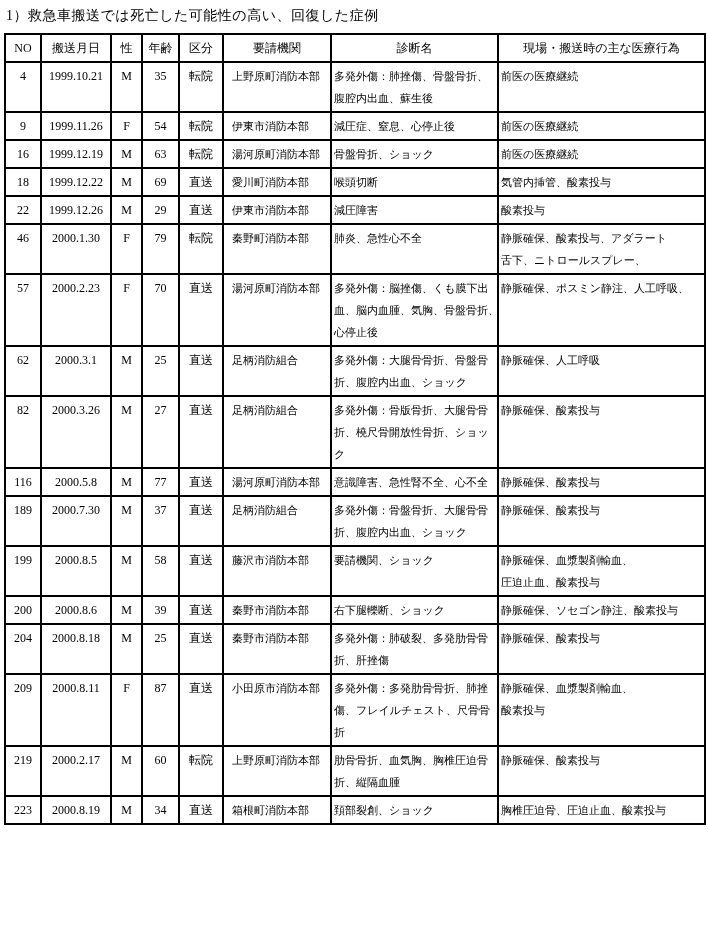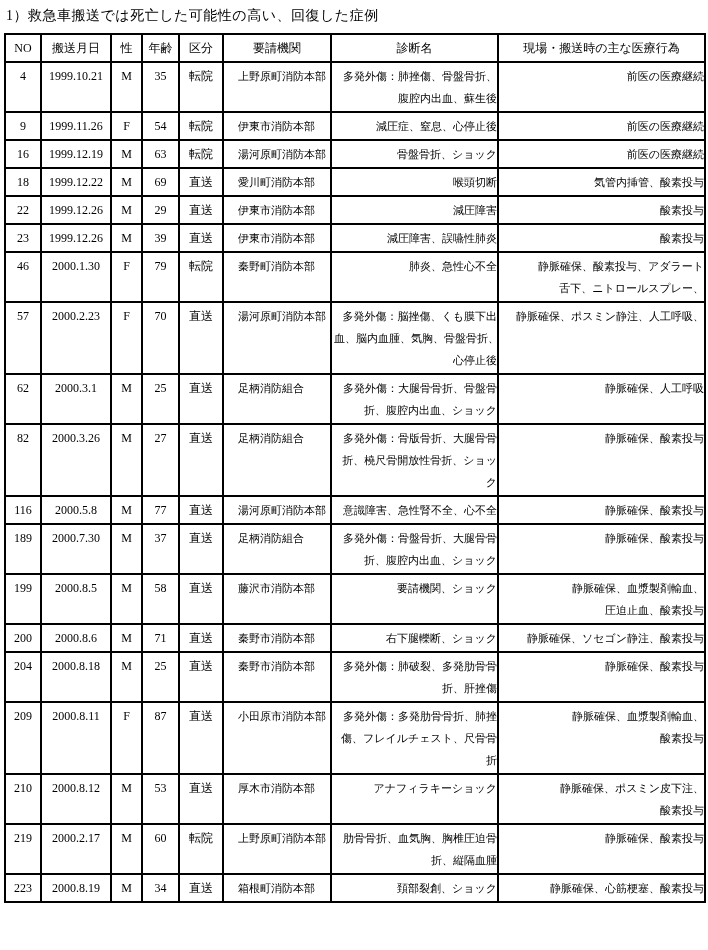--- a/index.html
+++ b/index.html
@@ -44,26 +44,26 @@
   .case-table td {
     font-size: 12px;
     line-height: 22px;
     padding: 2px 2px;
   }
   td.col-no, td.col-date, td.col-sex, td.col-age, td.col-category {
     text-align: center;
   }
   td.col-agency {
     text-align: left;
-    padding-left: 14px;
+    padding-left: 8px;
     white-space: nowrap;
     font-size: 11px;
   }
   td.col-diagnosis, td.col-treatment {
-    text-align: right;
+    text-align: left;
     padding-left: 2px;
     padding-right: 0;
     white-space: pre;       
     font-size: 11px;
   }
   
   col.c-no        { width: 36px;  }
   col.c-date      { width: 70px;  }
   col.c-sex       { width: 31px;  }
   col.c-age       { width: 37px;  }
@@ -146,30 +146,20 @@
         <td class="col-no">22</td>
         <td class="col-date">1999.12.26</td>
         <td class="col-sex">M</td>
         <td class="col-age">29</td>
         <td class="col-category">直送</td>
         <td class="col-agency">伊東市消防本部</td>
         <td class="col-diagnosis">減圧障害</td>
         <td class="col-treatment">酸素投与</td>
       </tr>
       <tr>
-        <td class="col-no">23</td>
-        <td class="col-date">1999.12.26</td>
-        <td class="col-sex">M</td>
-        <td class="col-age">39</td>
-        <td class="col-category">直送</td>
-        <td class="col-agency">伊東市消防本部</td>
-        <td class="col-diagnosis">減圧障害、誤嚥性肺炎</td>
-        <td class="col-treatment">酸素投与</td>
-      </tr>
-      <tr>
         <td class="col-no">46</td>
         <td class="col-date">2000.1.30</td>
         <td class="col-sex">F</td>
         <td class="col-age">79</td>
         <td class="col-category">転院</td>
         <td class="col-agency">秦野町消防本部</td>
         <td class="col-diagnosis">肺炎、急性心不全</td>
         <td class="col-treatment">静脈確保、酸素投与、アダラート
 舌下、ニトロールスプレー、</td>
       </tr>
@@ -237,21 +227,21 @@
         <td class="col-category">直送</td>
         <td class="col-agency">藤沢市消防本部</td>
         <td class="col-diagnosis">要請機関、ショック</td>
         <td class="col-treatment">静脈確保、血漿製剤輸血、
 圧迫止血、酸素投与</td>
       </tr>
       <tr>
         <td class="col-no">200</td>
         <td class="col-date">2000.8.6</td>
         <td class="col-sex">M</td>
-        <td class="col-age">71</td>
+        <td class="col-age">39</td>
         <td class="col-category">直送</td>
         <td class="col-agency">秦野市消防本部</td>
         <td class="col-diagnosis">右下腿轢断、ショック</td>
         <td class="col-treatment">静脈確保、ソセゴン静注、酸素投与</td>
       </tr>
       <tr>
         <td class="col-no">204</td>
         <td class="col-date">2000.8.18</td>
         <td class="col-sex">M</td>
         <td class="col-age">25</td>
@@ -268,45 +258,34 @@
         <td class="col-age">87</td>
         <td class="col-category">直送</td>
         <td class="col-agency">小田原市消防本部</td>
         <td class="col-diagnosis">多発外傷：多発肋骨骨折、肺挫
 傷、フレイルチェスト、尺骨骨
 折</td>
         <td class="col-treatment">静脈確保、血漿製剤輸血、
 酸素投与</td>
       </tr>
       <tr>
-        <td class="col-no">210</td>
-        <td class="col-date">2000.8.12</td>
-        <td class="col-sex">M</td>
-        <td class="col-age">53</td>
-        <td class="col-category">直送</td>
-        <td class="col-agency">厚木市消防本部</td>
-        <td class="col-diagnosis">アナフィラキーショック</td>
-        <td class="col-treatment">静脈確保、ポスミン皮下注、
-酸素投与</td>
-      </tr>
-      <tr>
         <td class="col-no">219</td>
         <td class="col-date">2000.2.17</td>
         <td class="col-sex">M</td>
         <td class="col-age">60</td>
         <td class="col-category">転院</td>
         <td class="col-agency">上野原町消防本部</td>
         <td class="col-diagnosis">肋骨骨折、血気胸、胸椎圧迫骨
 折、縦隔血腫</td>
         <td class="col-treatment">静脈確保、酸素投与</td>
       </tr>
       <tr>
         <td class="col-no">223</td>
         <td class="col-date">2000.8.19</td>
         <td class="col-sex">M</td>
         <td class="col-age">34</td>
         <td class="col-category">直送</td>
         <td class="col-agency">箱根町消防本部</td>
         <td class="col-diagnosis">頚部裂創、ショック</td>
-        <td class="col-treatment">静脈確保、心筋梗塞、酸素投与</td>
+        <td class="col-treatment">胸椎圧迫骨、圧迫止血、酸素投与</td>
       </tr>
     </tbody>
 </table>
 
 </body></html>

